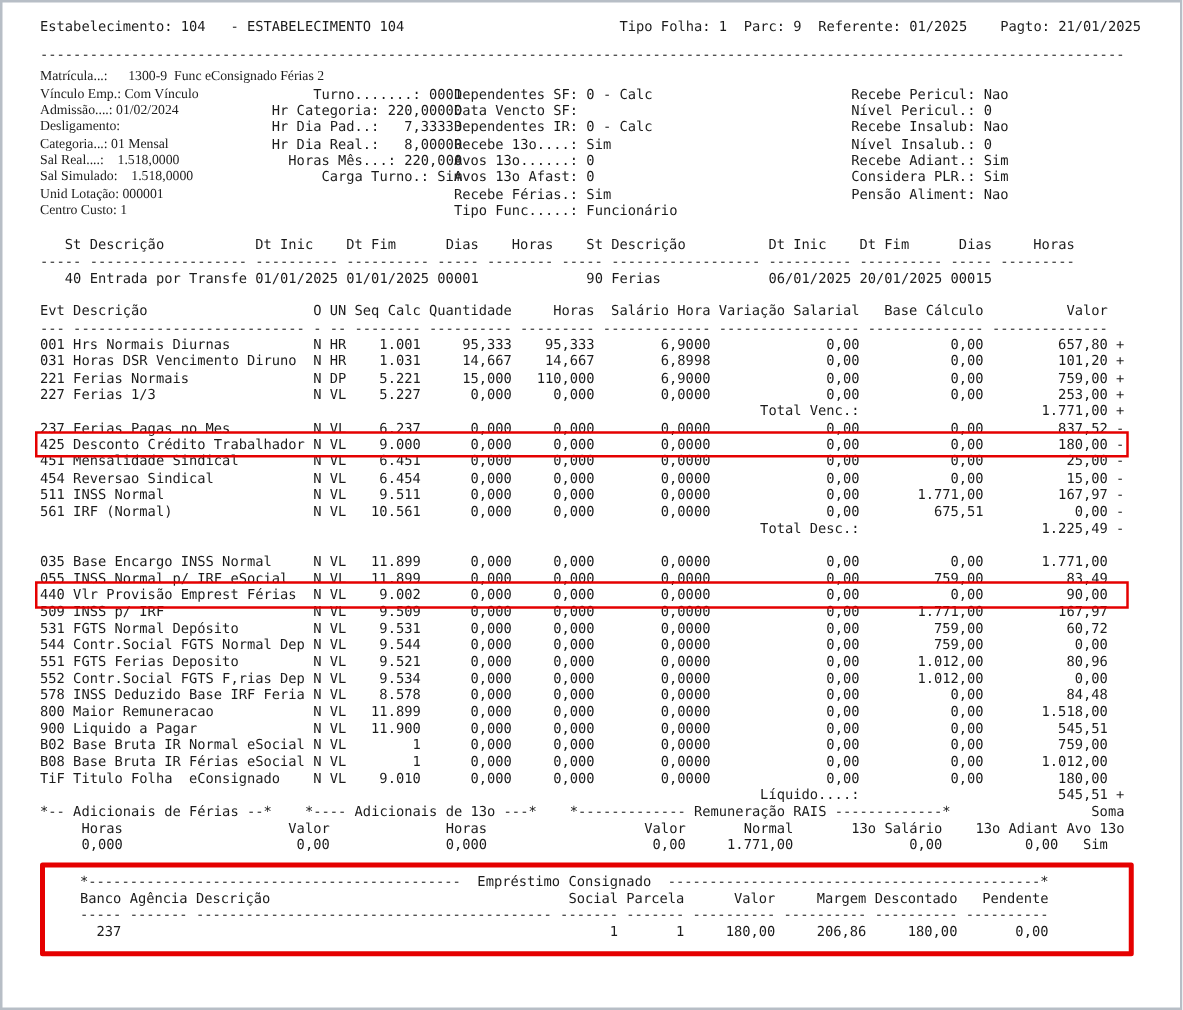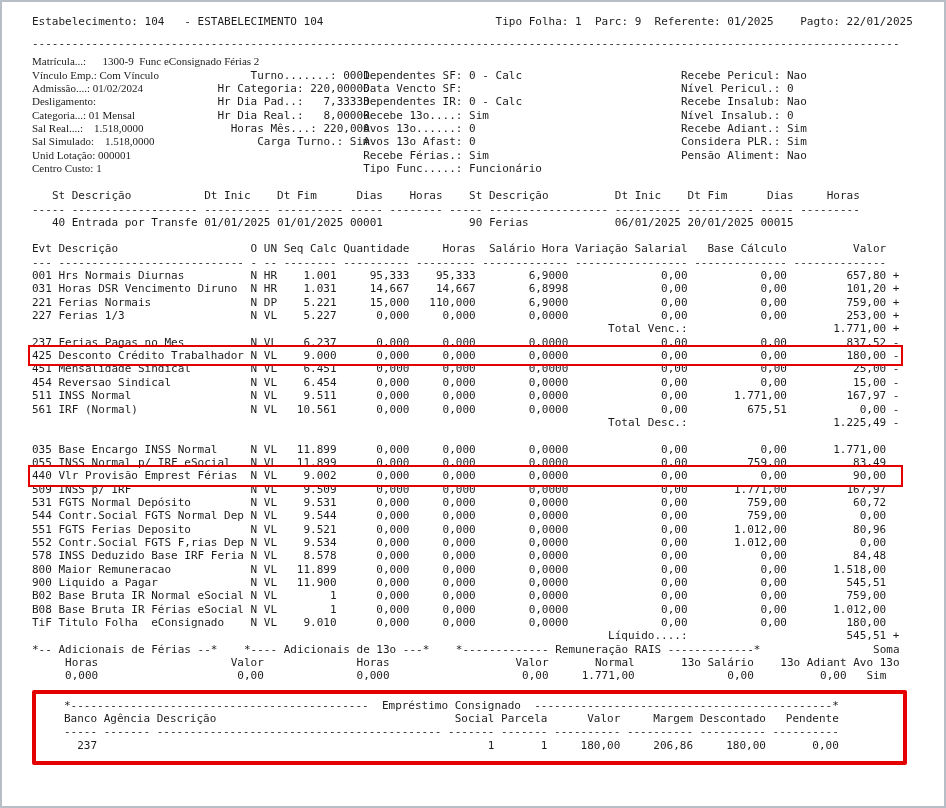--- a/index.html
+++ b/index.html
@@ -45,21 +45,21 @@
     border-radius:2px;
     padding:5px 0 9px 28px;
   }
 </style>
 </head>
 <body>
 
 <div class="page">
   <div class="header-line">
       <span style="left: 0ch;">Estabelecimento: 104   - ESTABELECIMENTO 104</span>
-      <span style="left: 70ch;">Tipo Folha: 1  Parc: 9  Referente: 01/2025    Pagto: 22/01/2025</span>
+      <span style="left: 70ch;">Tipo Folha: 1  Parc: 9  Referente: 01/2025    Pagto: 21/01/2025</span>
     </div>
   <div class="pre sep">-----------------------------------------------------------------------------------------------------------------------------------</div>
   <div class="employee">
       <div class="col" style="left: 0ch; font-family: Liberation Serif, serif;">Matrícula...:      1300-9  Func eConsignado Férias 2
 Vínculo Emp.: Com Vínculo
 Admissão....: 01/02/2024
 Desligamento:
 Categoria...: 01 Mensal
 Sal Real....:    1.518,0000
 Sal Simulado:    1.518,0000

